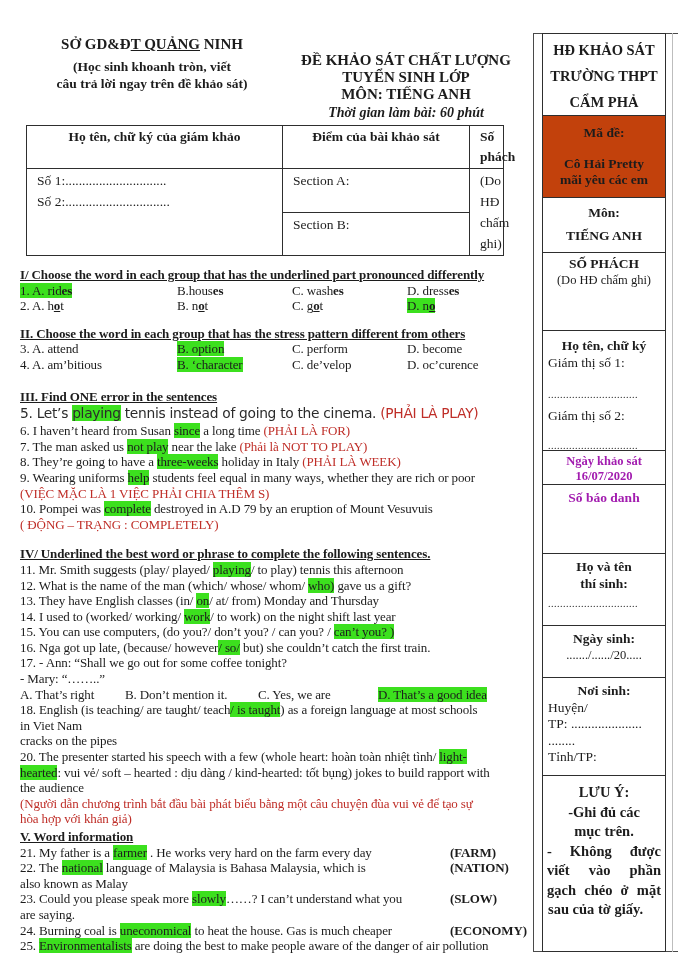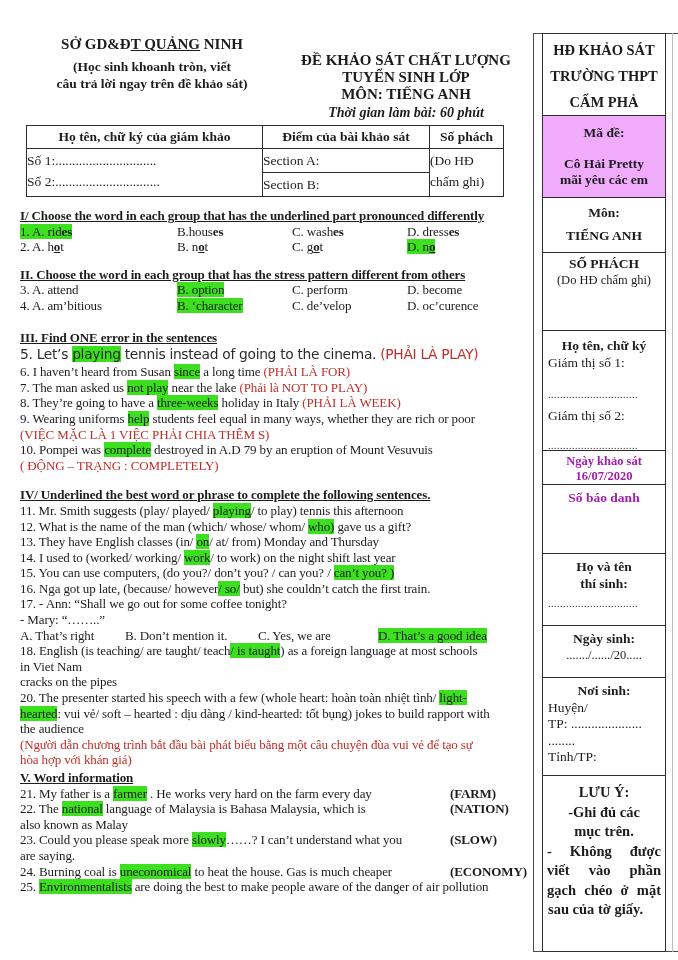--- a/index.html
+++ b/index.html
@@ -10,21 +10,21 @@
   .hdr{display:flex;padding:36px 0 0 26px;}
   .hdr-left{width:252px;text-align:center;}
   .hdr-title{font-weight:bold;font-size:15px;margin-bottom:6px;}
   .hdr-title .u{text-decoration:underline;}
   .hdr-note{font-weight:bold;font-size:13.5px;line-height:16.5px;}
   .hdr-center{flex:1;text-align:center;padding-top:16px;}
   .hc1{font-weight:bold;font-size:15px;line-height:17px;}
   .hc-time{font-weight:bold;font-style:italic;font-size:14px;margin-top:2px;}
   
   table.info{border-collapse:collapse;margin:4px 0 0 26px;width:478px;table-layout:fixed;}
-  table.info td{border:1.4px solid #2e2e2e;padding:1px 0;vertical-align:top;font-size:13.5px;line-height:21px;}
+  table.info td{border:1.4px solid #2e2e2e;padding:1px 10px;vertical-align:top;font-size:13.5px;line-height:21px;}
   table.info td.th{font-weight:bold;text-align:center;line-height:20px;}
   
   .bodywrap{padding-top:3px;}
   .line{padding-left:20px;line-height:15.6px;position:relative;white-space:nowrap;letter-spacing:-0.12px;}
   .hd{font-weight:bold;text-decoration:underline;}
   .mt2{margin-top:2px}.mt8{margin-top:8px}.mt12{margin-top:12px}.mt14{margin-top:14px}.mt16{margin-top:16px}
   .big{font-family:"DejaVu Sans","Liberation Sans",sans-serif;font-size:13.8px;line-height:19px;color:#2b2b2b;letter-spacing:-0.3px;}
   .hl{background:#3ce01e;}
   .red{color:#bf2e28;}
   .b{font-weight:bold;}
@@ -36,21 +36,21 @@
   .cell{display:block;white-space:nowrap;}
   
   .vrule{position:absolute;left:533px;top:33px;width:1.4px;height:919px;background:#4a4a4a;}
   .topline{position:absolute;left:533px;top:33px;height:1.4px;width:145px;background:#4a4a4a;}
   .botline{position:absolute;left:533px;top:951px;height:1.4px;width:145px;background:#4a4a4a;}
   .edge{position:absolute;left:672px;top:33px;width:1px;height:919px;background:#bdbdbd;}
   .sidebar{position:absolute;left:542px;top:33px;width:124px;height:919px;border:1.6px solid #2e2e2e;
            box-sizing:border-box;background:#fff;display:flex;flex-direction:column;}
   .scell{border-bottom:1.4px solid #2e2e2e;box-sizing:border-box;text-align:center;padding-top:3px;overflow:hidden;flex:none;}
   .scell:last-child{border-bottom:none;}
-  .scell.gray{background:#f0abfc;}
+  .scell.gray{background:#c2410c;}
   .sline{line-height:16.5px;font-size:13.5px;}
   .sline.b{font-weight:bold;}
   .sline.red2{color:#a21caf;}
   .sline.left{text-align:left;padding-left:5px;}
   .sline.dots{font-size:10px;letter-spacing:.5px;white-space:nowrap;}
   .sline.sm{font-size:12.5px;line-height:15px;}
   .sline.lg{font-size:14.5px;line-height:26px;}
   .sline.md{font-size:14.5px;line-height:19.5px;}
   .sline.js{text-align:justify;text-align-last:justify;padding:0 4px;}
   .g2{margin-top:2px}.g4{margin-top:4px}.g6{margin-top:6px}

